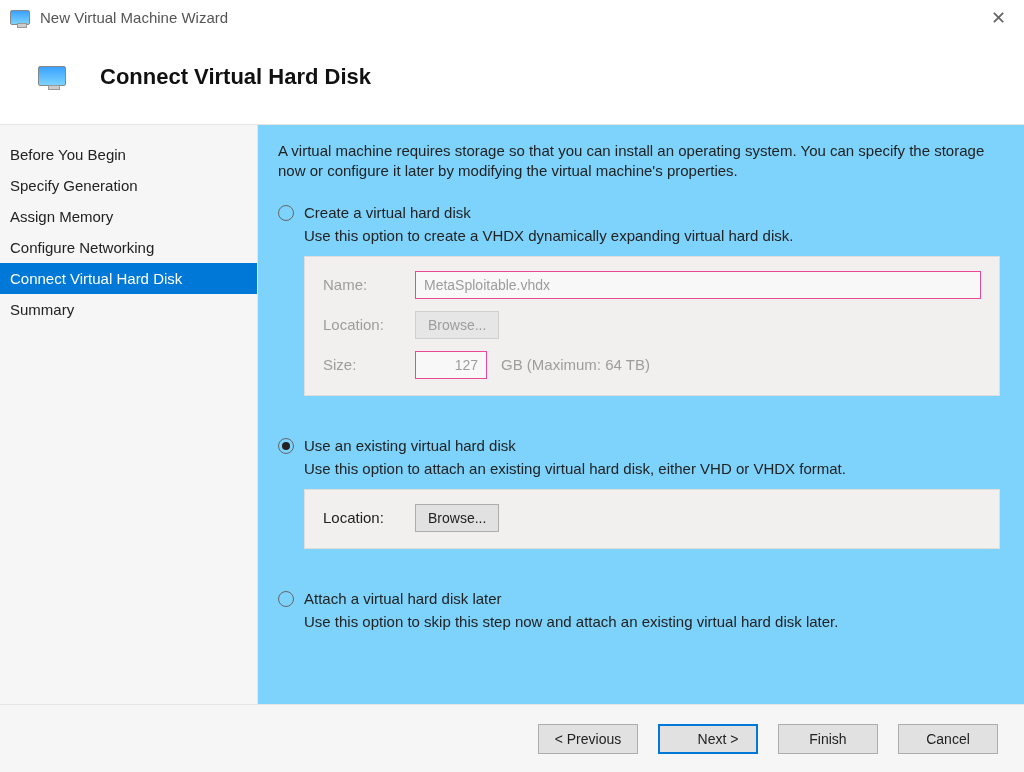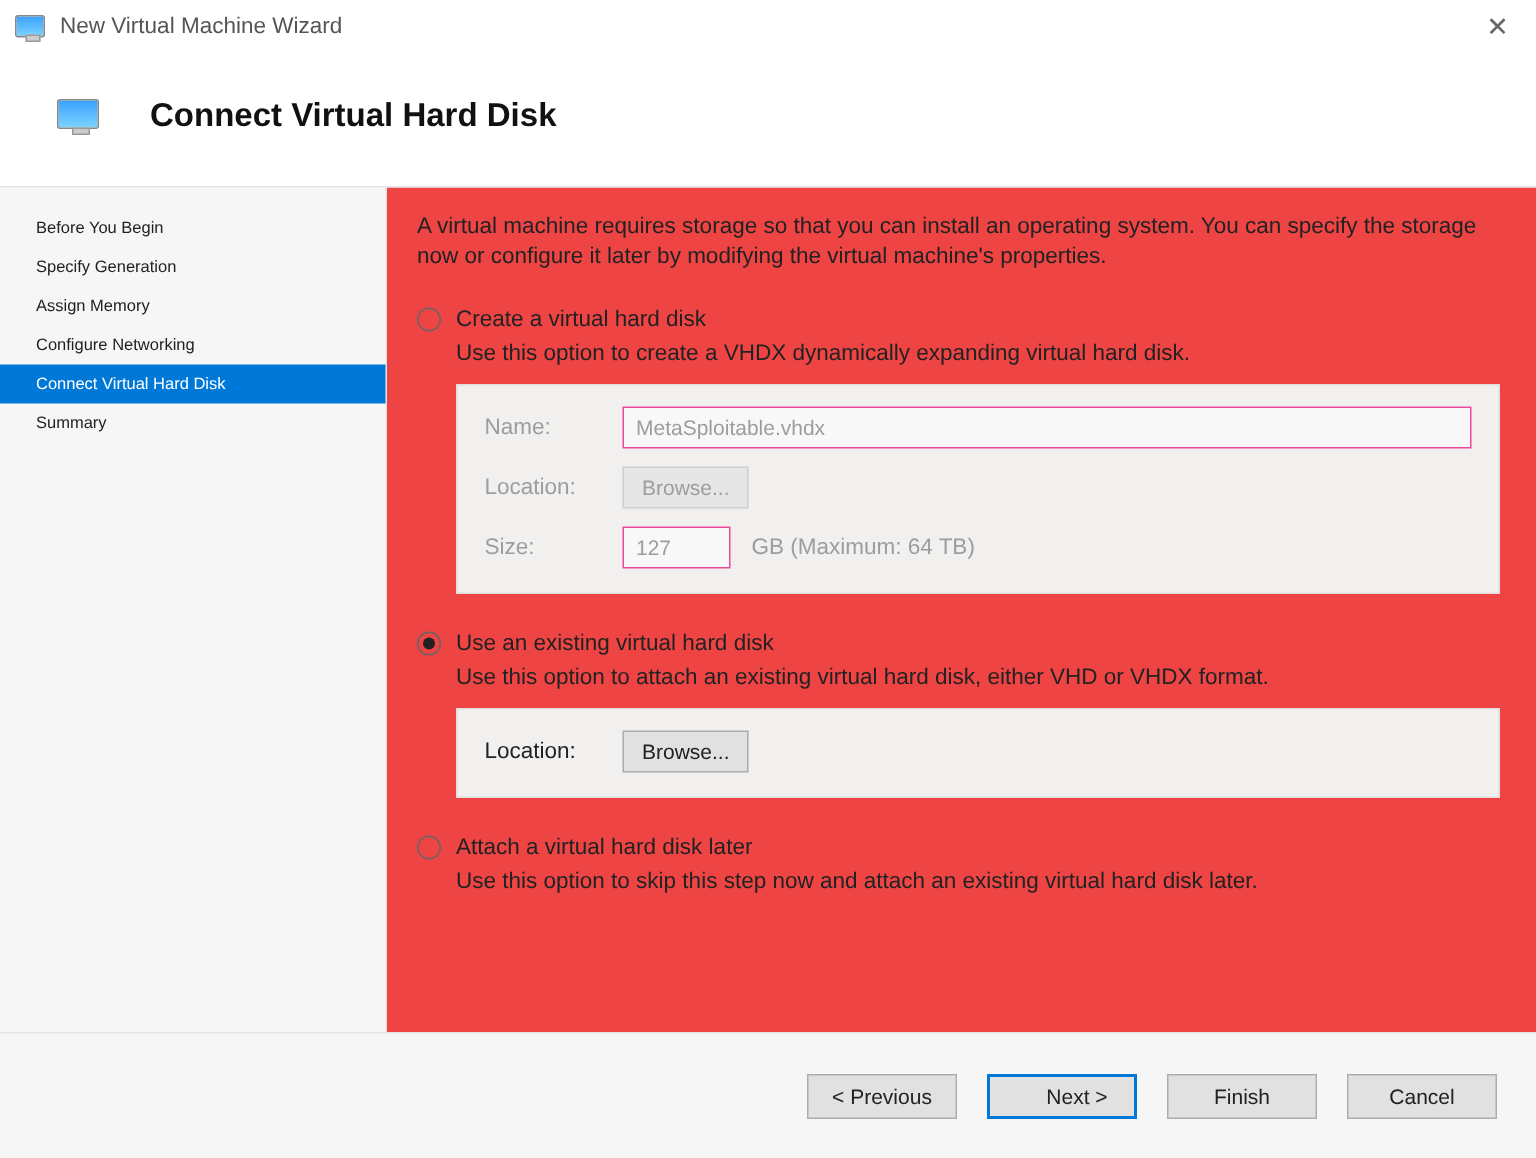--- a/index.html
+++ b/index.html
@@ -65,33 +65,33 @@
       overflow: hidden;
     }
 
     .sidebar {
       width: 258px;
       background: #f6f6f6;
       border-right: 1px solid #e5e5e5;
       padding-top: 14px;
     }
     .sidebar-item {
-      padding: 7px 24px;
-      font-size: 11px;
+      padding: 7px 10px;
+      font-size: 15px;
       color: #222;
       cursor: pointer;
     }
     .sidebar-item.active {
       background: #0078d7;
       color: #fff;
     }
 
     .main {
       flex: 1;
-      background: #ef4444;
+      background: #7dd3fc;
       padding: 16px 24px 10px 20px;
       font-size: 15px;
       color: #222;
       overflow: auto;
     }
     .intro { line-height: 1.35; margin-bottom: 22px; }
 
     .radio-row {
       display: flex;
       align-items: flex-end;
@@ -107,21 +107,21 @@
       width: 8px; height: 8px; background:#222; border-radius:50%;
     }
     .radio-label { font-size: 15px; cursor:pointer; }
     .option-desc { margin-left: 26px; margin-bottom: 12px; color:#222; }
 
     .panel {
       margin-left: 26px;
       background: #f1f0ee;
       border: 1px solid #e1ded9;
       padding: 14px 18px 16px;
-      margin-bottom: 24px;
+      margin-bottom: 41px;
     }
     .panel.plain { background: transparent; border:1px solid #e1ded9; background:#f1f0ee; }
 
     .field-row { display:flex; align-items:center; gap:14px; margin-bottom:12px; }
     .field-label { width: 78px; color:#9d9d9d; }
     .field-label.enabled { color:#222; }
     .field-row:last-child { margin-bottom: 0; }
 
     input[type=text].tb {
       flex: 1;
@@ -131,39 +131,39 @@
       color: #9d9d9d;
       padding: 0 8px;
       font-family: inherit;
       font-size: 14px;
     }
     input[type=text].tb.enabled {
       background: #fff;
       color:#222;
       border:1px solid #7a7a7a;
     }
-    input[type=text].tb.size { width: 72px; flex:none; }
+    input[type=text].tb.size { width: 72px; text-align:right; flex:none; }
     .size-suffix { color:#9d9d9d; }
 
     .btn {
       height: 28px;
       min-width: 84px;
       border: 1px solid #adadad;
       background: #e1e1e1;
       color:#222;
       font-family:inherit; font-size:14px;
       cursor:pointer;
       padding: 0 12px;
     }
     .btn.disabled { color:#9d9d9d; background:#e6e6e6; border-color:#cfcfcf; cursor:default; }
 
     .footer {
       border-top: 1px solid #e5e5e5;
       background:#f6f6f6;
-      height: 84px;
+      height: 68px;
       display:flex;
       align-items:center;
       justify-content:flex-end;
       gap: 20px;
       padding: 0 26px;
     }
     .footer .btn { min-width: 100px; height: 30px; }
     .footer .btn.primary {
       border: 2px solid #0078d7;
       background: #e1e1e1;

